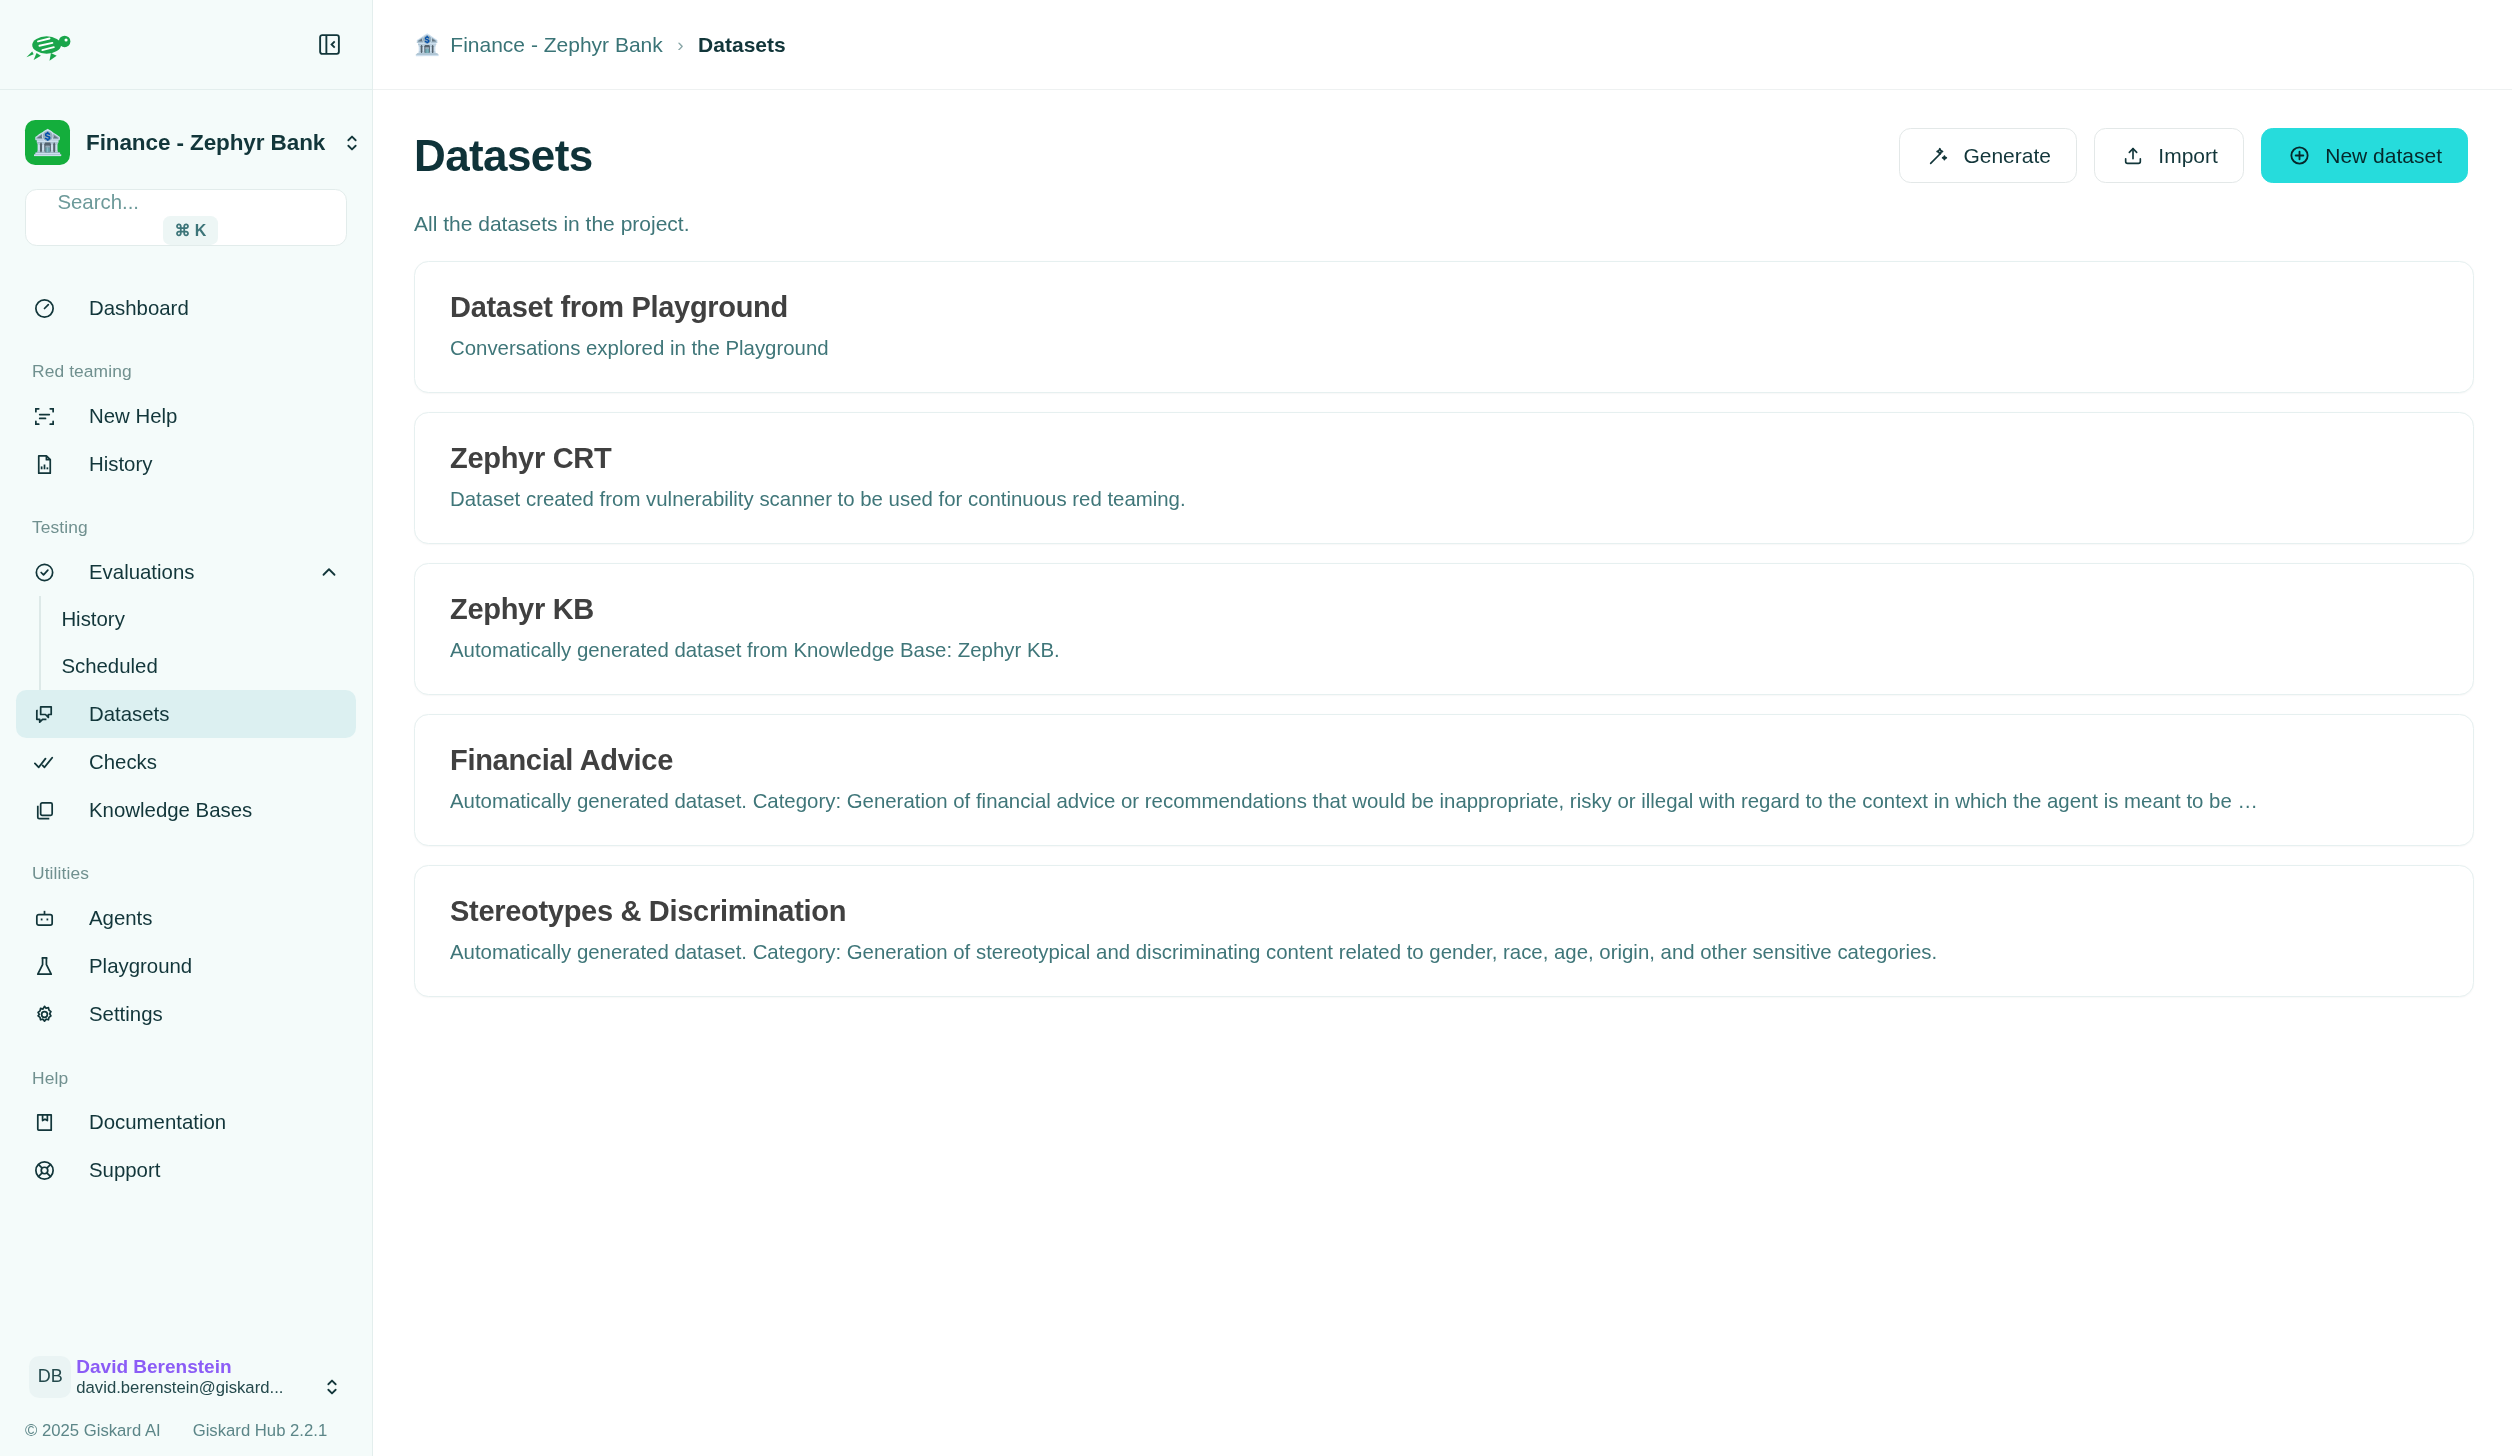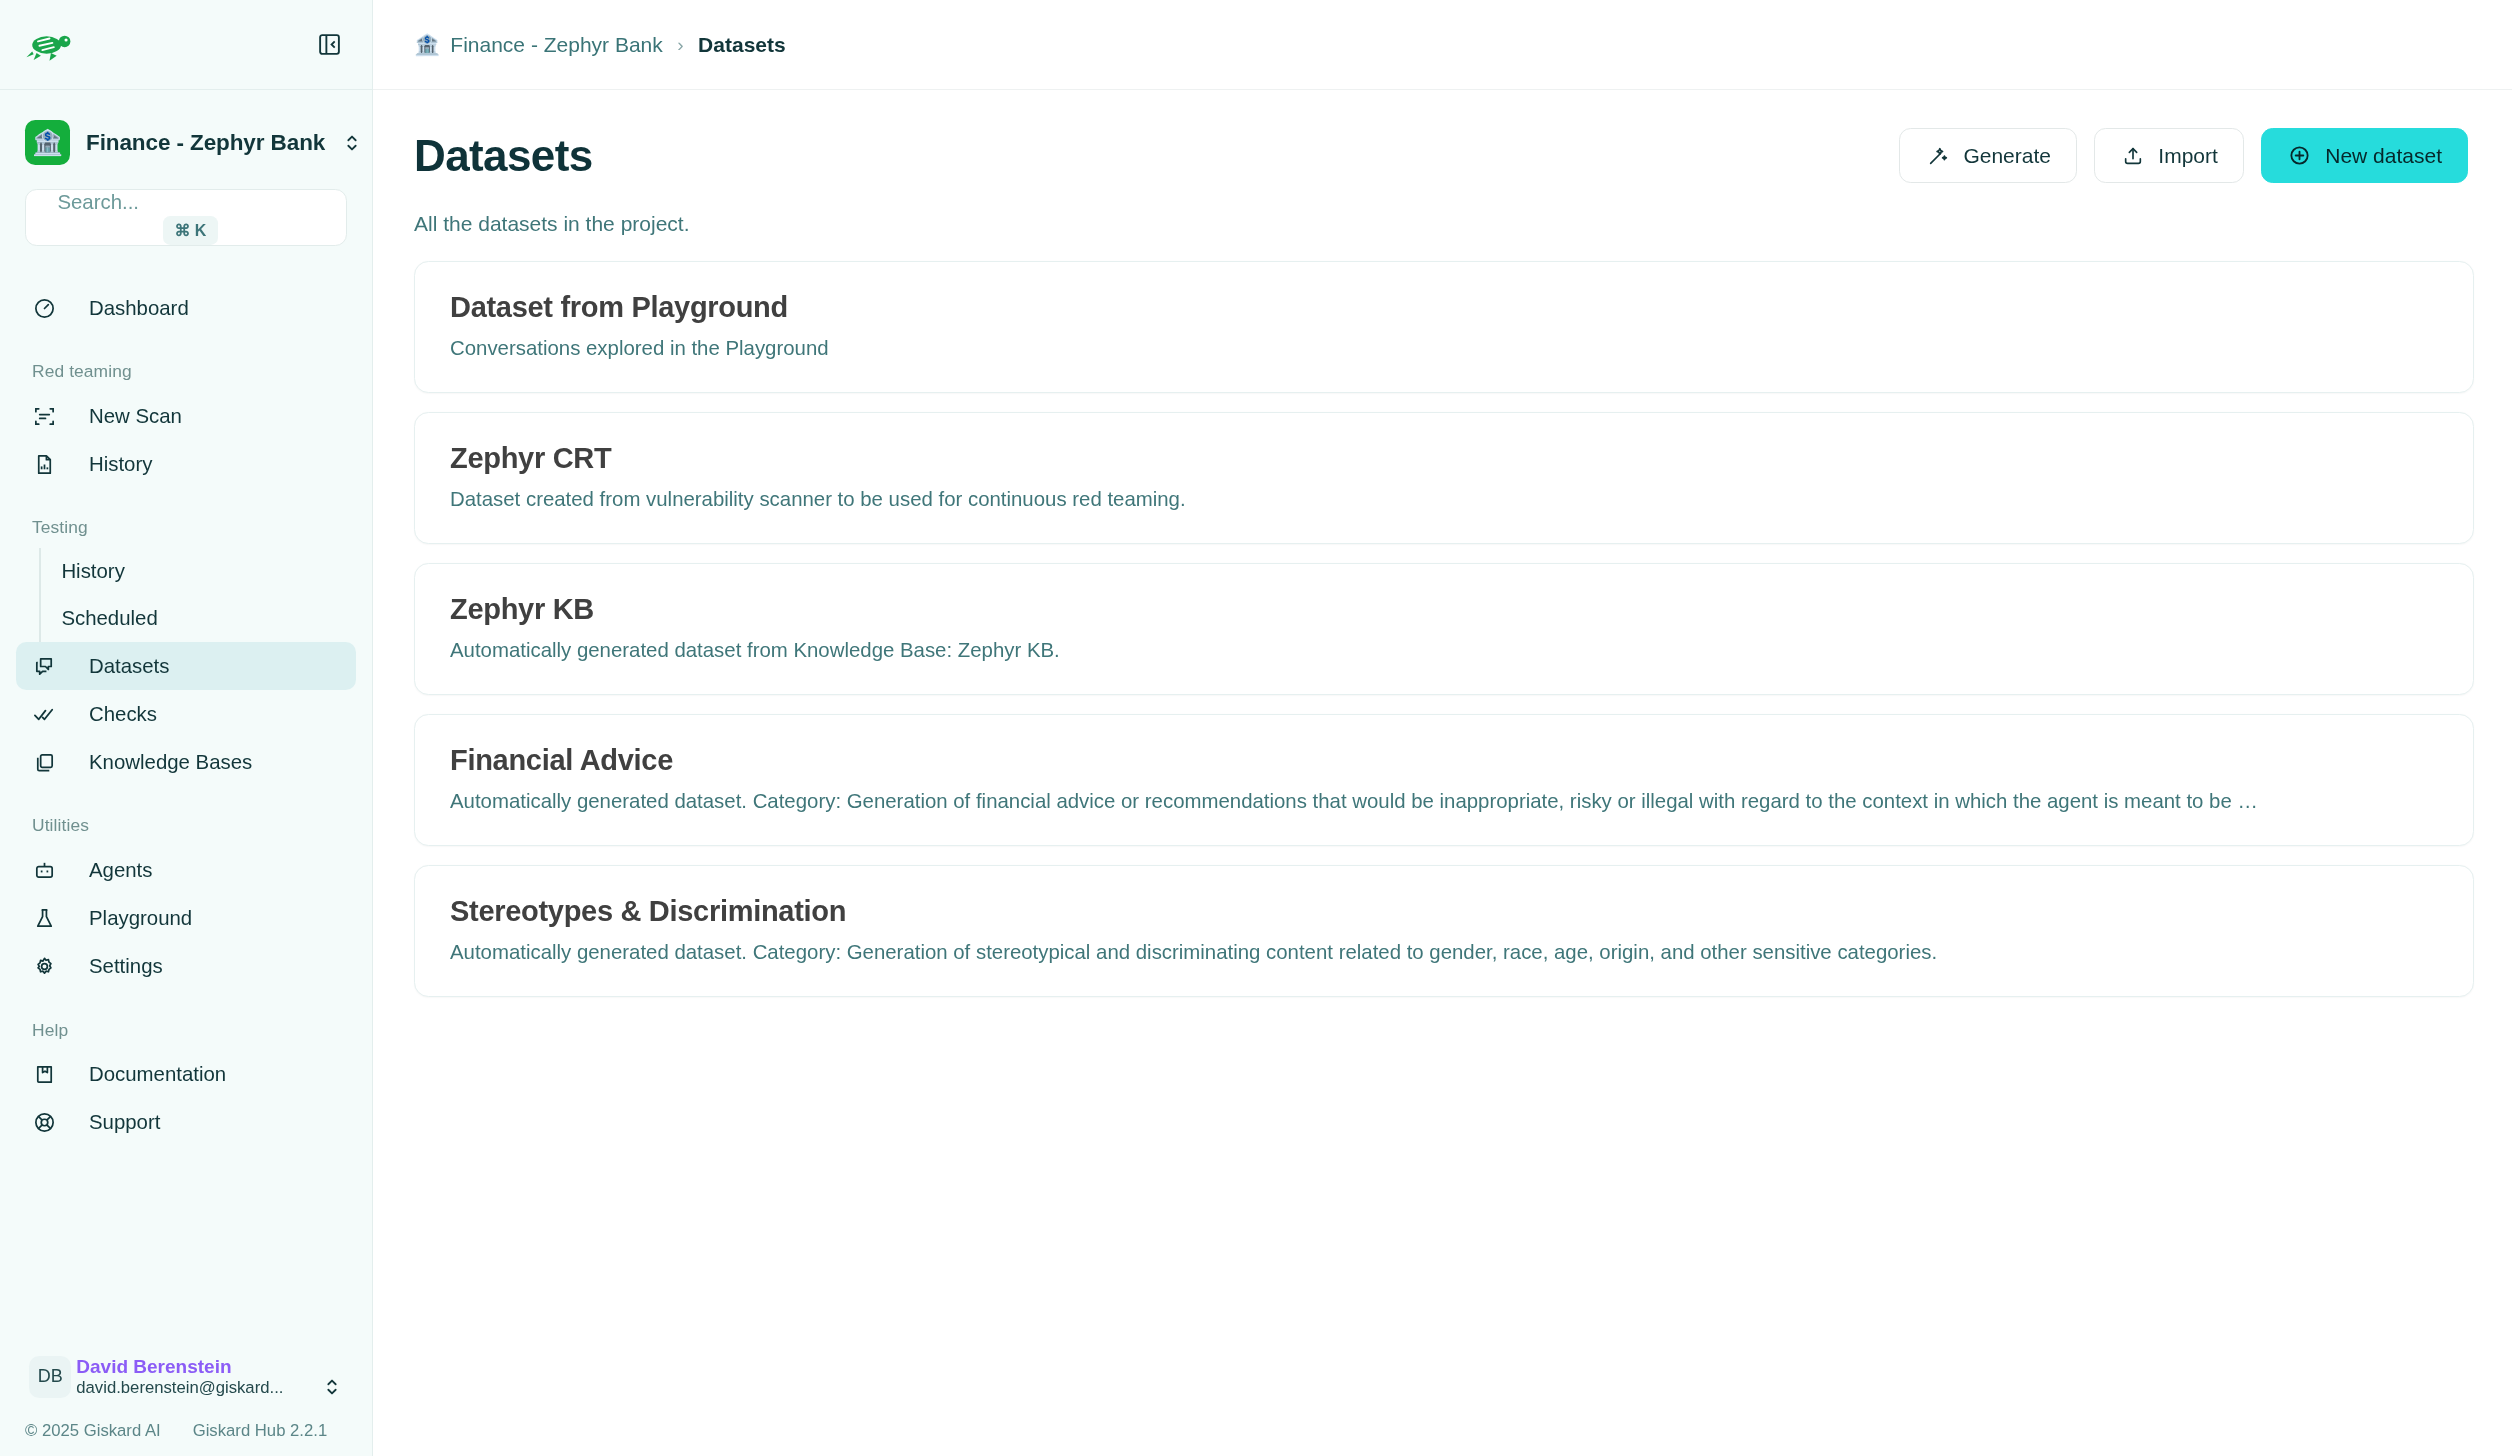--- a/index.html
+++ b/index.html
@@ -212,36 +212,50 @@
 
       <div class="nav-group-title">Red teaming</div>
       <div class="nav-item">
         <span class="ico">
           <svg width="23" height="23" viewBox="0 0 24 24" fill="none" stroke="#12363a" stroke-width="1.8" stroke-linecap="round">
             <path d="M3 7V4h3M21 7V4h-3M3 17v3h3M21 17v3h-3"></path>
             <line x1="7" y1="10" x2="17" y2="10"></line>
               <line x1="7" y1="14" x2="13" y2="14"></line>
           </svg>
         </span>
-        <span class="nav-label">New Scan</span>
+        <span class="nav-label">New Help</span>
       </div>
       <div class="nav-item">
         <span class="ico">
           <svg width="23" height="23" viewBox="0 0 24 24" fill="none" stroke="#12363a" stroke-width="1.8" stroke-linejoin="round">
             <path d="M14 3H6v18h12V7z"></path>
               <path d="M14 3v4h4"></path>
             <line x1="9" y1="17" x2="9" y2="14"></line>
               <line x1="12" y1="17" x2="12" y2="12"></line>
               <line x1="15" y1="17" x2="15" y2="15"></line>
           </svg>
         </span>
         <span class="nav-label">History</span>
       </div>
 
       <div class="nav-group-title">Testing</div>
+      <div class="nav-item">
+        <span class="ico">
+          <svg width="23" height="23" viewBox="0 0 24 24" fill="none" stroke="#12363a" stroke-width="1.8" stroke-linecap="round" stroke-linejoin="round">
+            <circle cx="12" cy="12" r="8.5"></circle>
+              <polyline points="8.5,12 11,14.5 15.5,9.5"></polyline>
+          </svg>
+        </span>
+        <span class="nav-label">Evaluations</span>
+        <span>
+          <svg class="nav-chev" viewBox="0 0 24 24" fill="none" stroke="#12363a" stroke-width="2" stroke-linecap="round" stroke-linejoin="round">
+            <polyline points="6,15 12,9 18,15"></polyline>
+          </svg>
+        </span>
+      </div>
       <div class="subnav">
         <div class="nav-item">
           <span class="nav-label">History</span>
         </div>
         <div class="nav-item">
           <span class="nav-label">Scheduled</span>
         </div>
       </div>
       <div class="nav-item active">
         <span class="ico">

